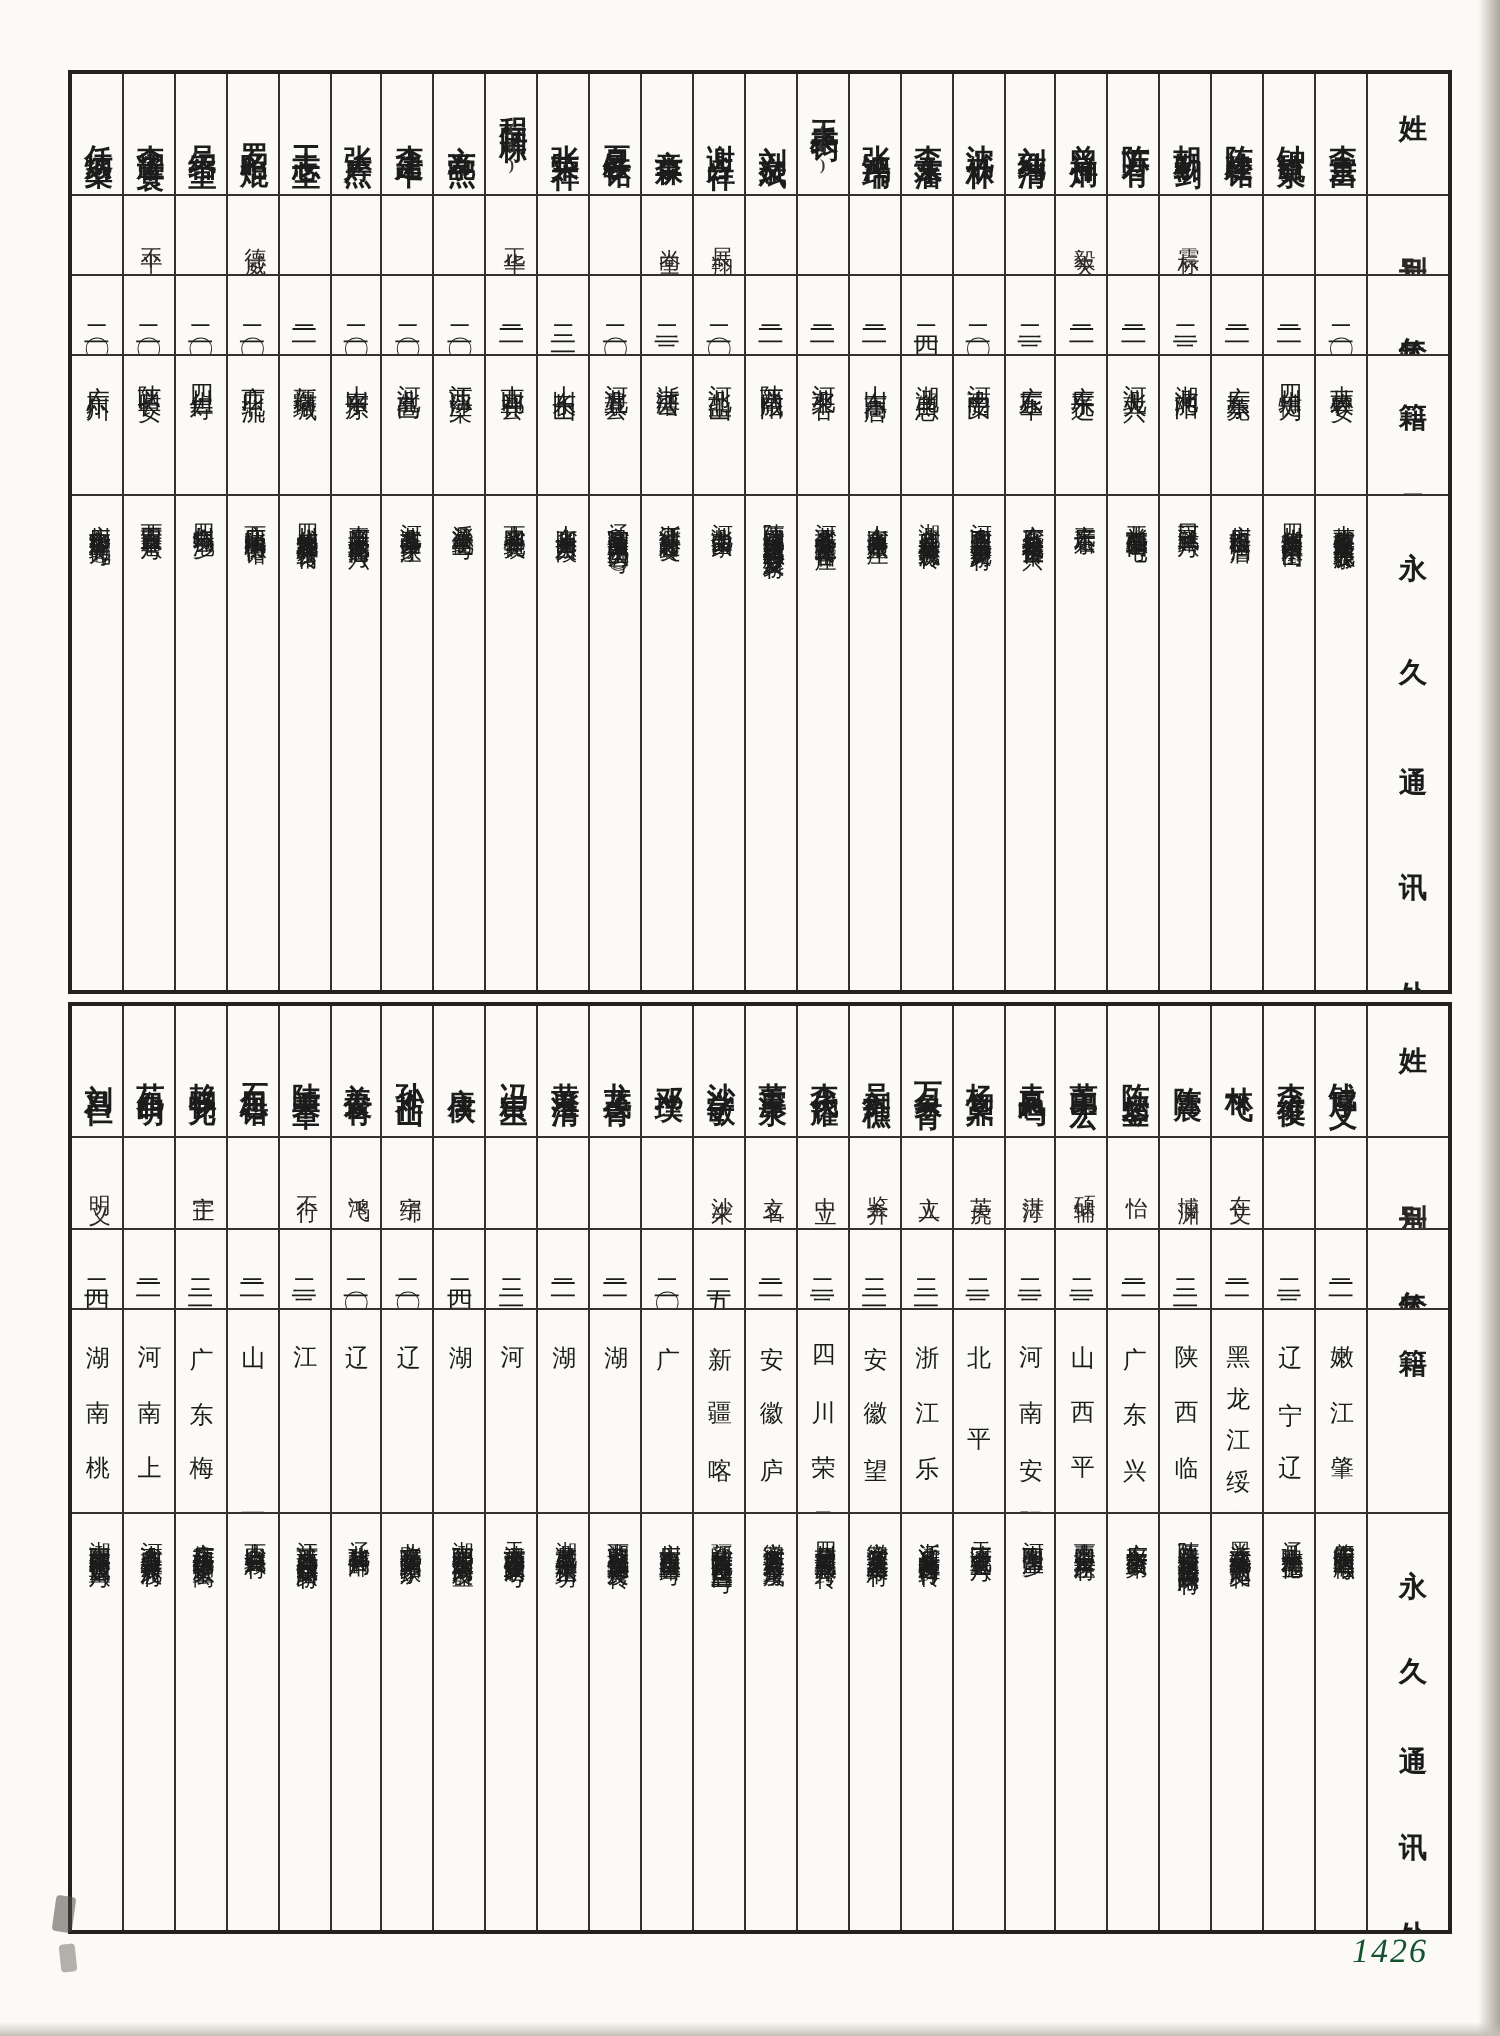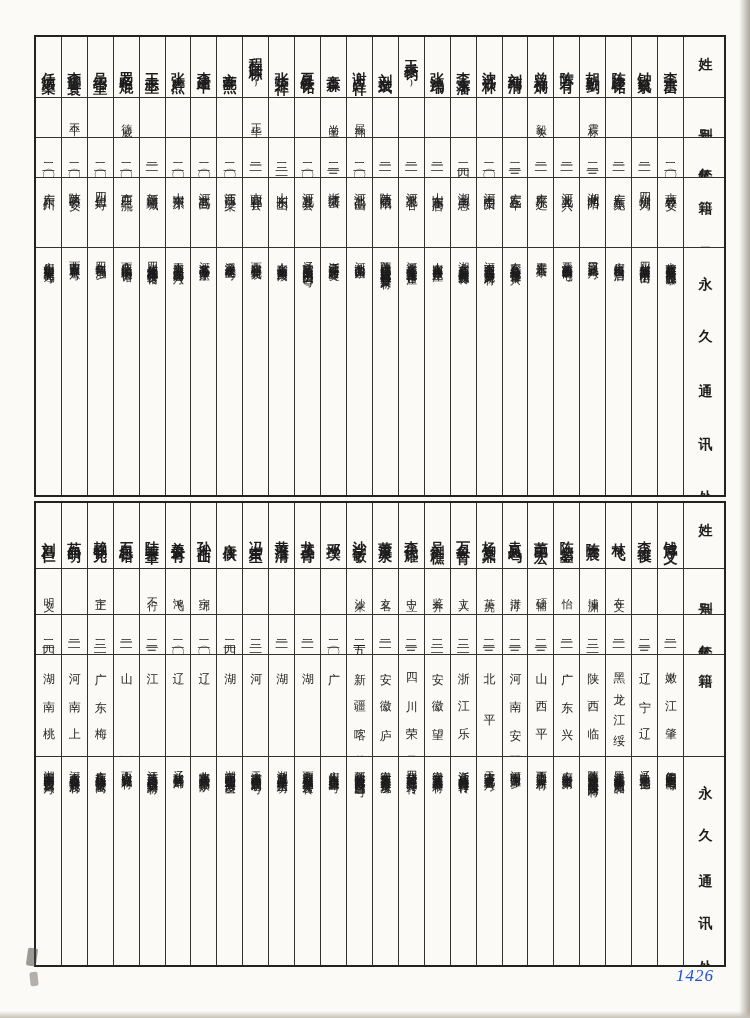--- a/index.html
+++ b/index.html
@@ -38,21 +38,21 @@
   .t1 .c-native{text-align:justify;text-align-last:justify;padding:8px 0;}
   
   .h-name{text-align:justify;text-align-last:justify;padding:9px 0;letter-spacing:0;}
   .h-alias{letter-spacing:1px;font-size:13px;}
   .h-age{letter-spacing:1px;font-size:13px;}
   .h-native{text-align:justify;text-align-last:justify;padding:12px 0;letter-spacing:0;}
   .h-address{text-align:justify;text-align-last:justify;padding:16px 0;letter-spacing:0;border-bottom:none;}
   .note{font-size:8px;letter-spacing:0;color:#3a3835;}
   .page-num{
     position:absolute;right:36px;top:966px;
-    font-size:17px;font-style:italic;letter-spacing:1px;color:#1d4ed8;
+    font-size:17px;font-style:italic;letter-spacing:1px;color:#14532d;
   }
   .edge-right{position:absolute;right:0;top:0;width:11px;height:100%;
     background:linear-gradient(to left,#aba59b,rgba(171,165,155,0));}
   .edge-bottom{position:absolute;left:0;bottom:0;width:100%;height:7px;
     background:linear-gradient(to top,#c6c1b8,rgba(198,193,184,0));}
   .smudge-a{position:absolute;left:27px;top:948px;width:10px;height:18px;
     background:#4e4a44;opacity:.55;border-radius:2px;transform:rotate(8deg);}
   .smudge-b{position:absolute;left:30px;top:972px;width:8px;height:14px;
     background:#5a564f;opacity:.45;border-radius:2px;transform:rotate(-6deg);}
 </style>

